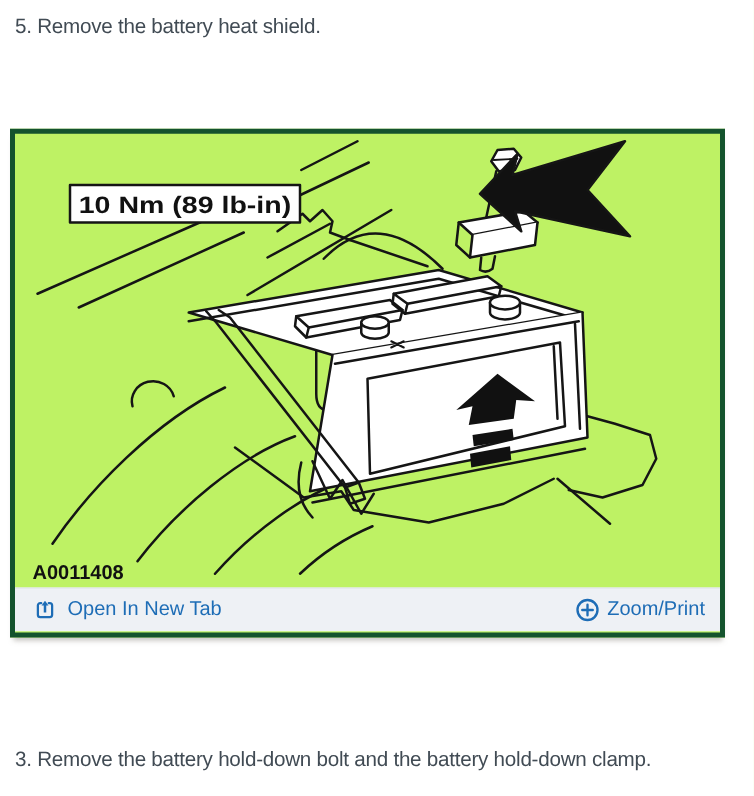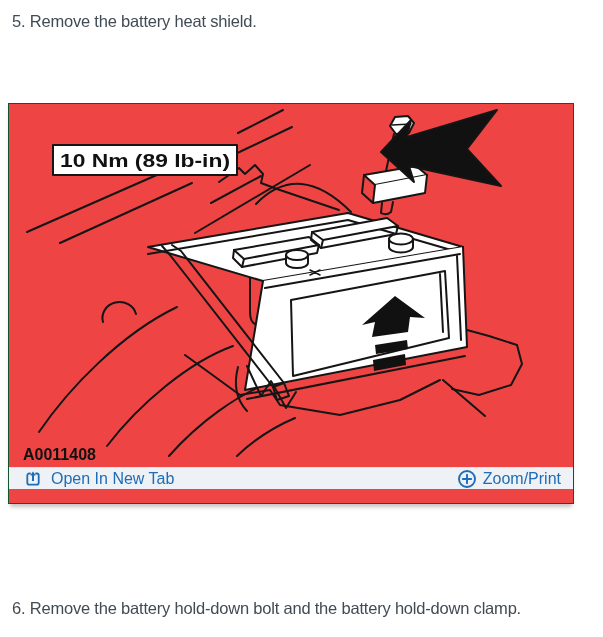--- a/index.html
+++ b/index.html
@@ -8,26 +8,26 @@
     font-family:"Liberation Sans","DejaVu Sans",sans-serif;
   }
   .step-text{
     position:absolute;left:12px;width:580px;
     font-size:16.5px;letter-spacing:-0.2px;color:#414b54;
   }
   #step2{top:12px;}
   #step3{top:599px;}
   .figure-panel{
     position:absolute;left:8px;top:103px;width:564px;height:399px;
-    background:#ef4444;border:1px solid #14532d;
+    background:#bef264;border:4px solid #14532d;
     box-shadow:0 5px 4px -2px rgba(150,146,138,0.55);
   }
   .drawing-area{width:564px;height:363px;display:block;}
   .figure-footer{
-    box-sizing:border-box;height:22px;width:100%;
+    box-sizing:border-box;height:35px;width:100%;
     background:#eef1f5;border-top:1px solid #e2e6eb;
     display:flex;justify-content:space-between;align-items:center;
     padding:0 12px 0 15px;
   }
   .footer-link{
     display:flex;align-items:center;gap:9px;cursor:pointer;
     color:#1e6db6;font-size:16px;text-decoration:none;
   }
   .footer-link svg{display:block;}
   text{font-family:"Liberation Sans","DejaVu Sans",sans-serif;}
@@ -143,13 +143,13 @@
     <a class="footer-link" style="gap:6px;justify-content:space-between;">
       <svg width="20" height="20" viewBox="0 0 20 20">
         <circle cx="10" cy="10" r="8" fill="none" stroke="#1e6db6" stroke-width="1.9"></circle>
         <path d="M5.8,10 H14.2 M10,5.8 V14.2" stroke="#1e6db6" stroke-width="1.9" stroke-linecap="round"></path>
       </svg>
       <span>Zoom/Print</span>
     </a>
   </div>
 </div>
 
-<div class="step-text" id="step3">6. Remove the battery hold-down bolt and the battery hold-down clamp.</div>
+<div class="step-text" id="step3">3. Remove the battery hold-down bolt and the battery hold-down clamp.</div>
 
 </body></html>

